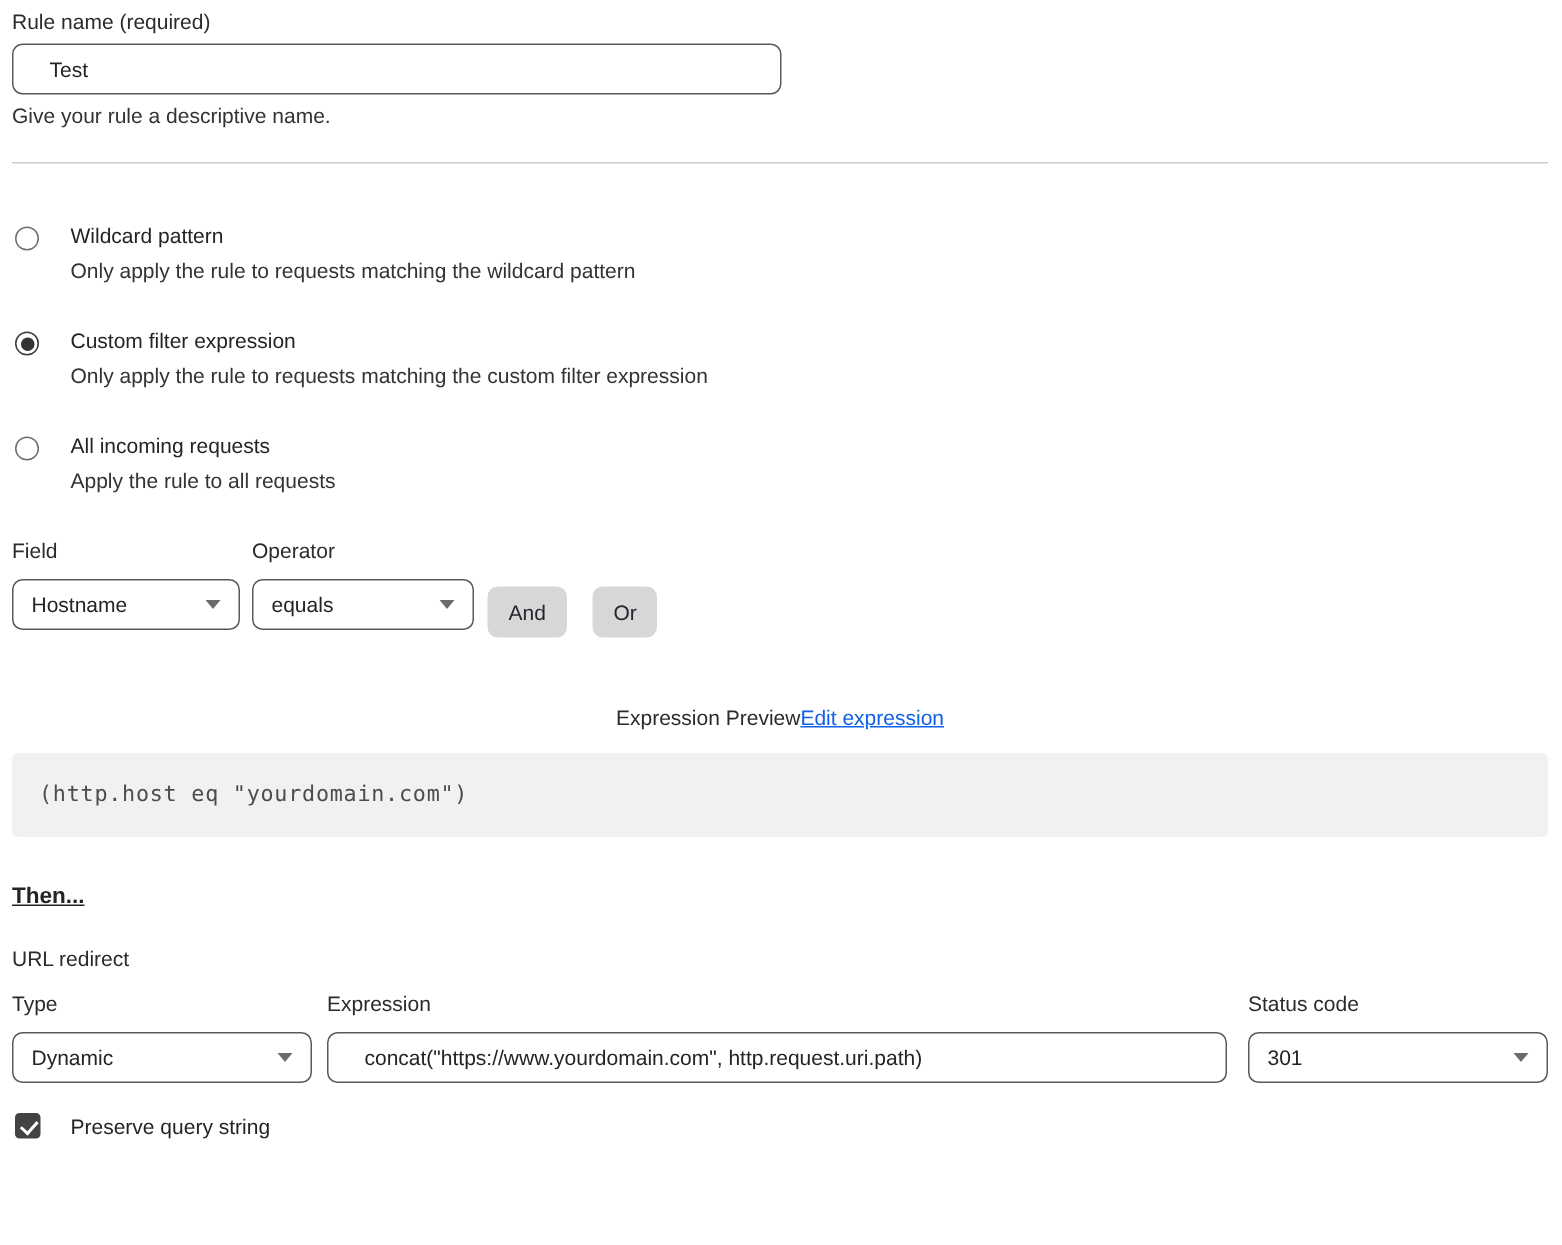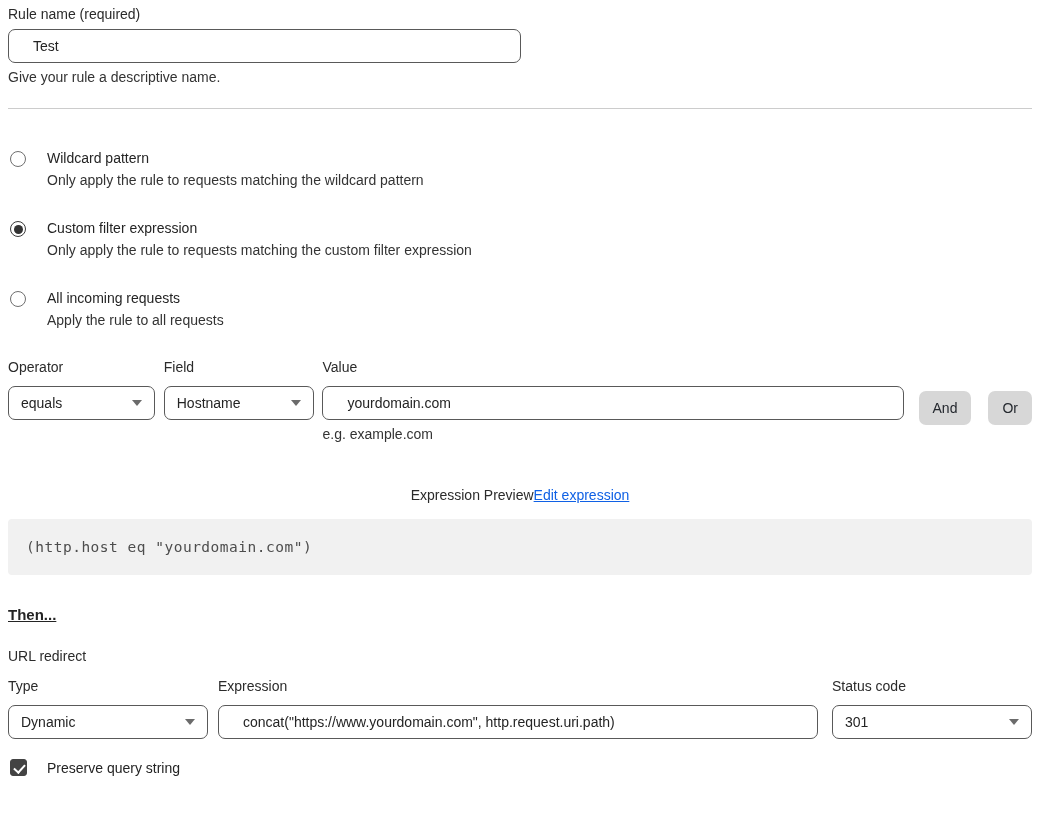--- a/index.html
+++ b/index.html
@@ -225,38 +225,33 @@
       <input type="radio" name="match-type" style="">
       <span class="radio-texts">
         <span class="radio-title">All incoming requests</span>
         <div class="radio-desc">Apply the rule to all requests</div>
       </span>
     </label>
 
   </div>
 
   <div class="builder-row">
+    <div class="col col-field">
+      <span class="field-label">Field</span>
+      <div class="select-box">
+        <span>Hostname</span>
+        <span class="chevron-down"></span>
+      </div>
+    </div>
     <div class="col col-op">
       <span class="field-label">Operator</span>
       <div class="select-box">
         <span>equals</span>
         <span class="chevron-down"></span>
       </div>
-    </div>
-    <div class="col col-field">
-      <span class="field-label">Field</span>
-      <div class="select-box">
-        <span>Hostname</span>
-        <span class="chevron-down"></span>
-      </div>
-    </div>
-    <div class="col col-value">
-      <span class="field-label">Value</span>
-      <input class="text-input" type="text" value="yourdomain.com" style="">
-      <div class="help-text">e.g. example.com</div>
     </div>
     <div class="and-or-btns">
       <button class="gray-btn and-btn">And</button>
       <button class="gray-btn or-btn">Or</button>
     </div>
   </div>
 
   <div class="preview-header">
     <span class="field-label">Expression Preview</span>
     <a class="edit-link">Edit expression</a>

